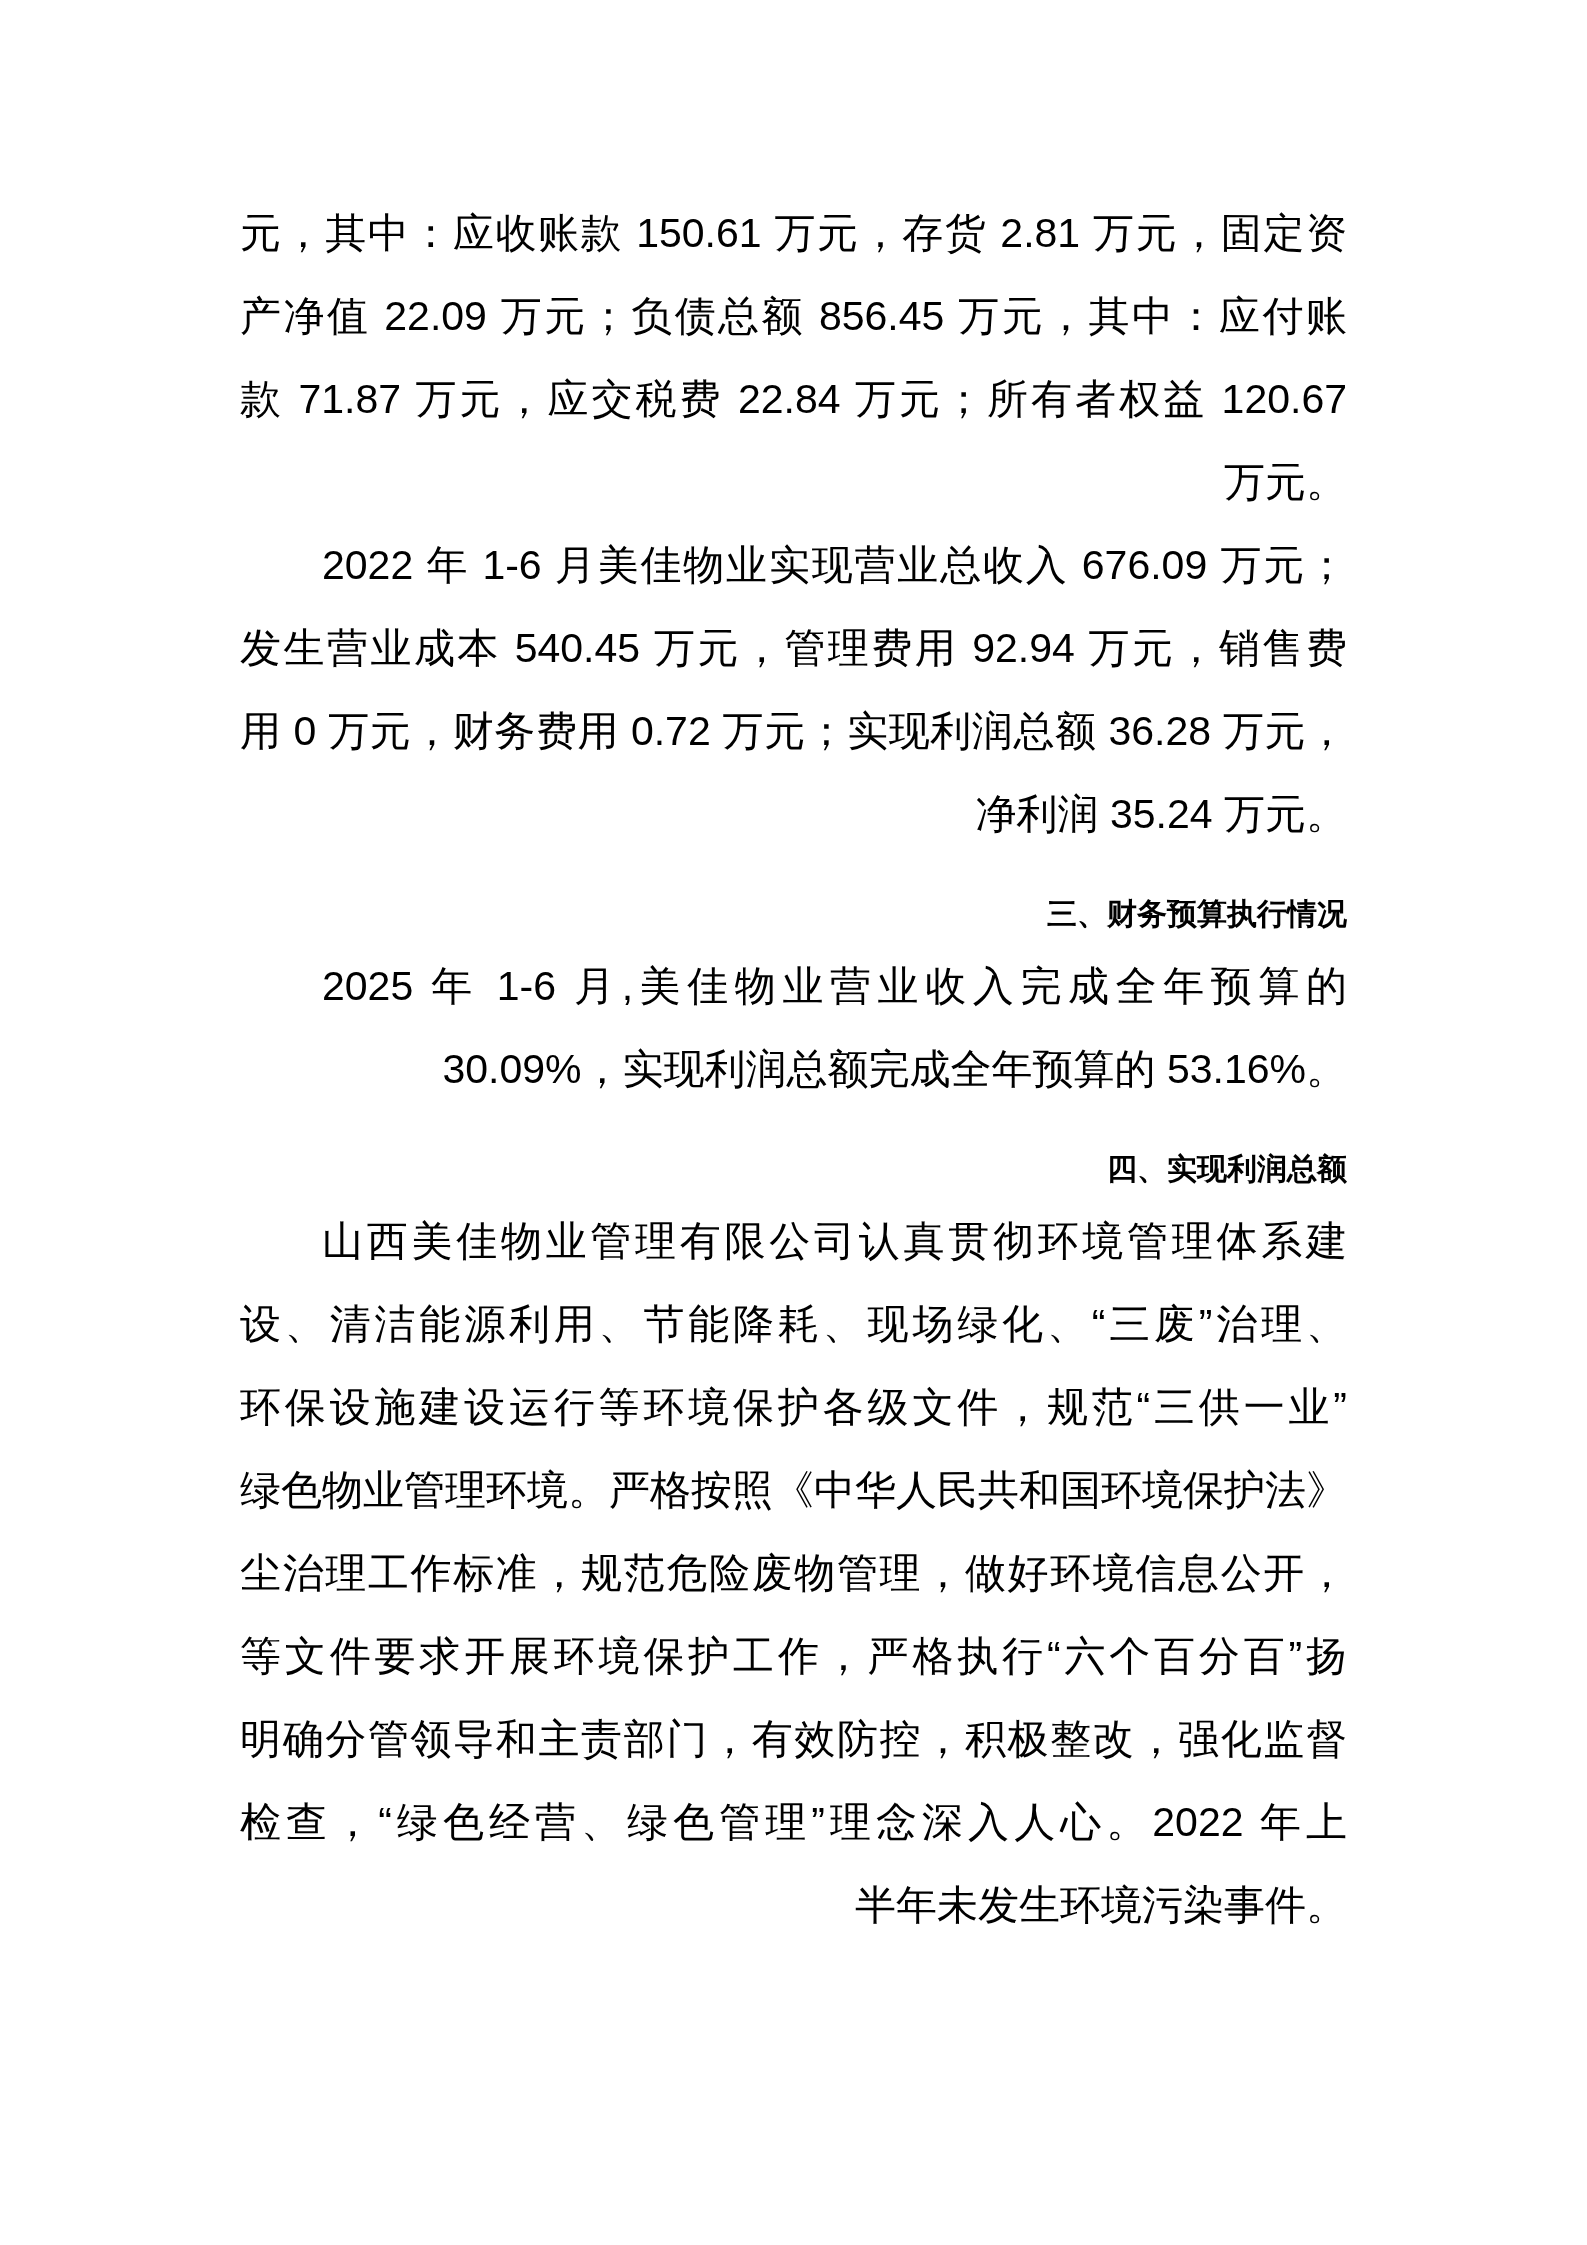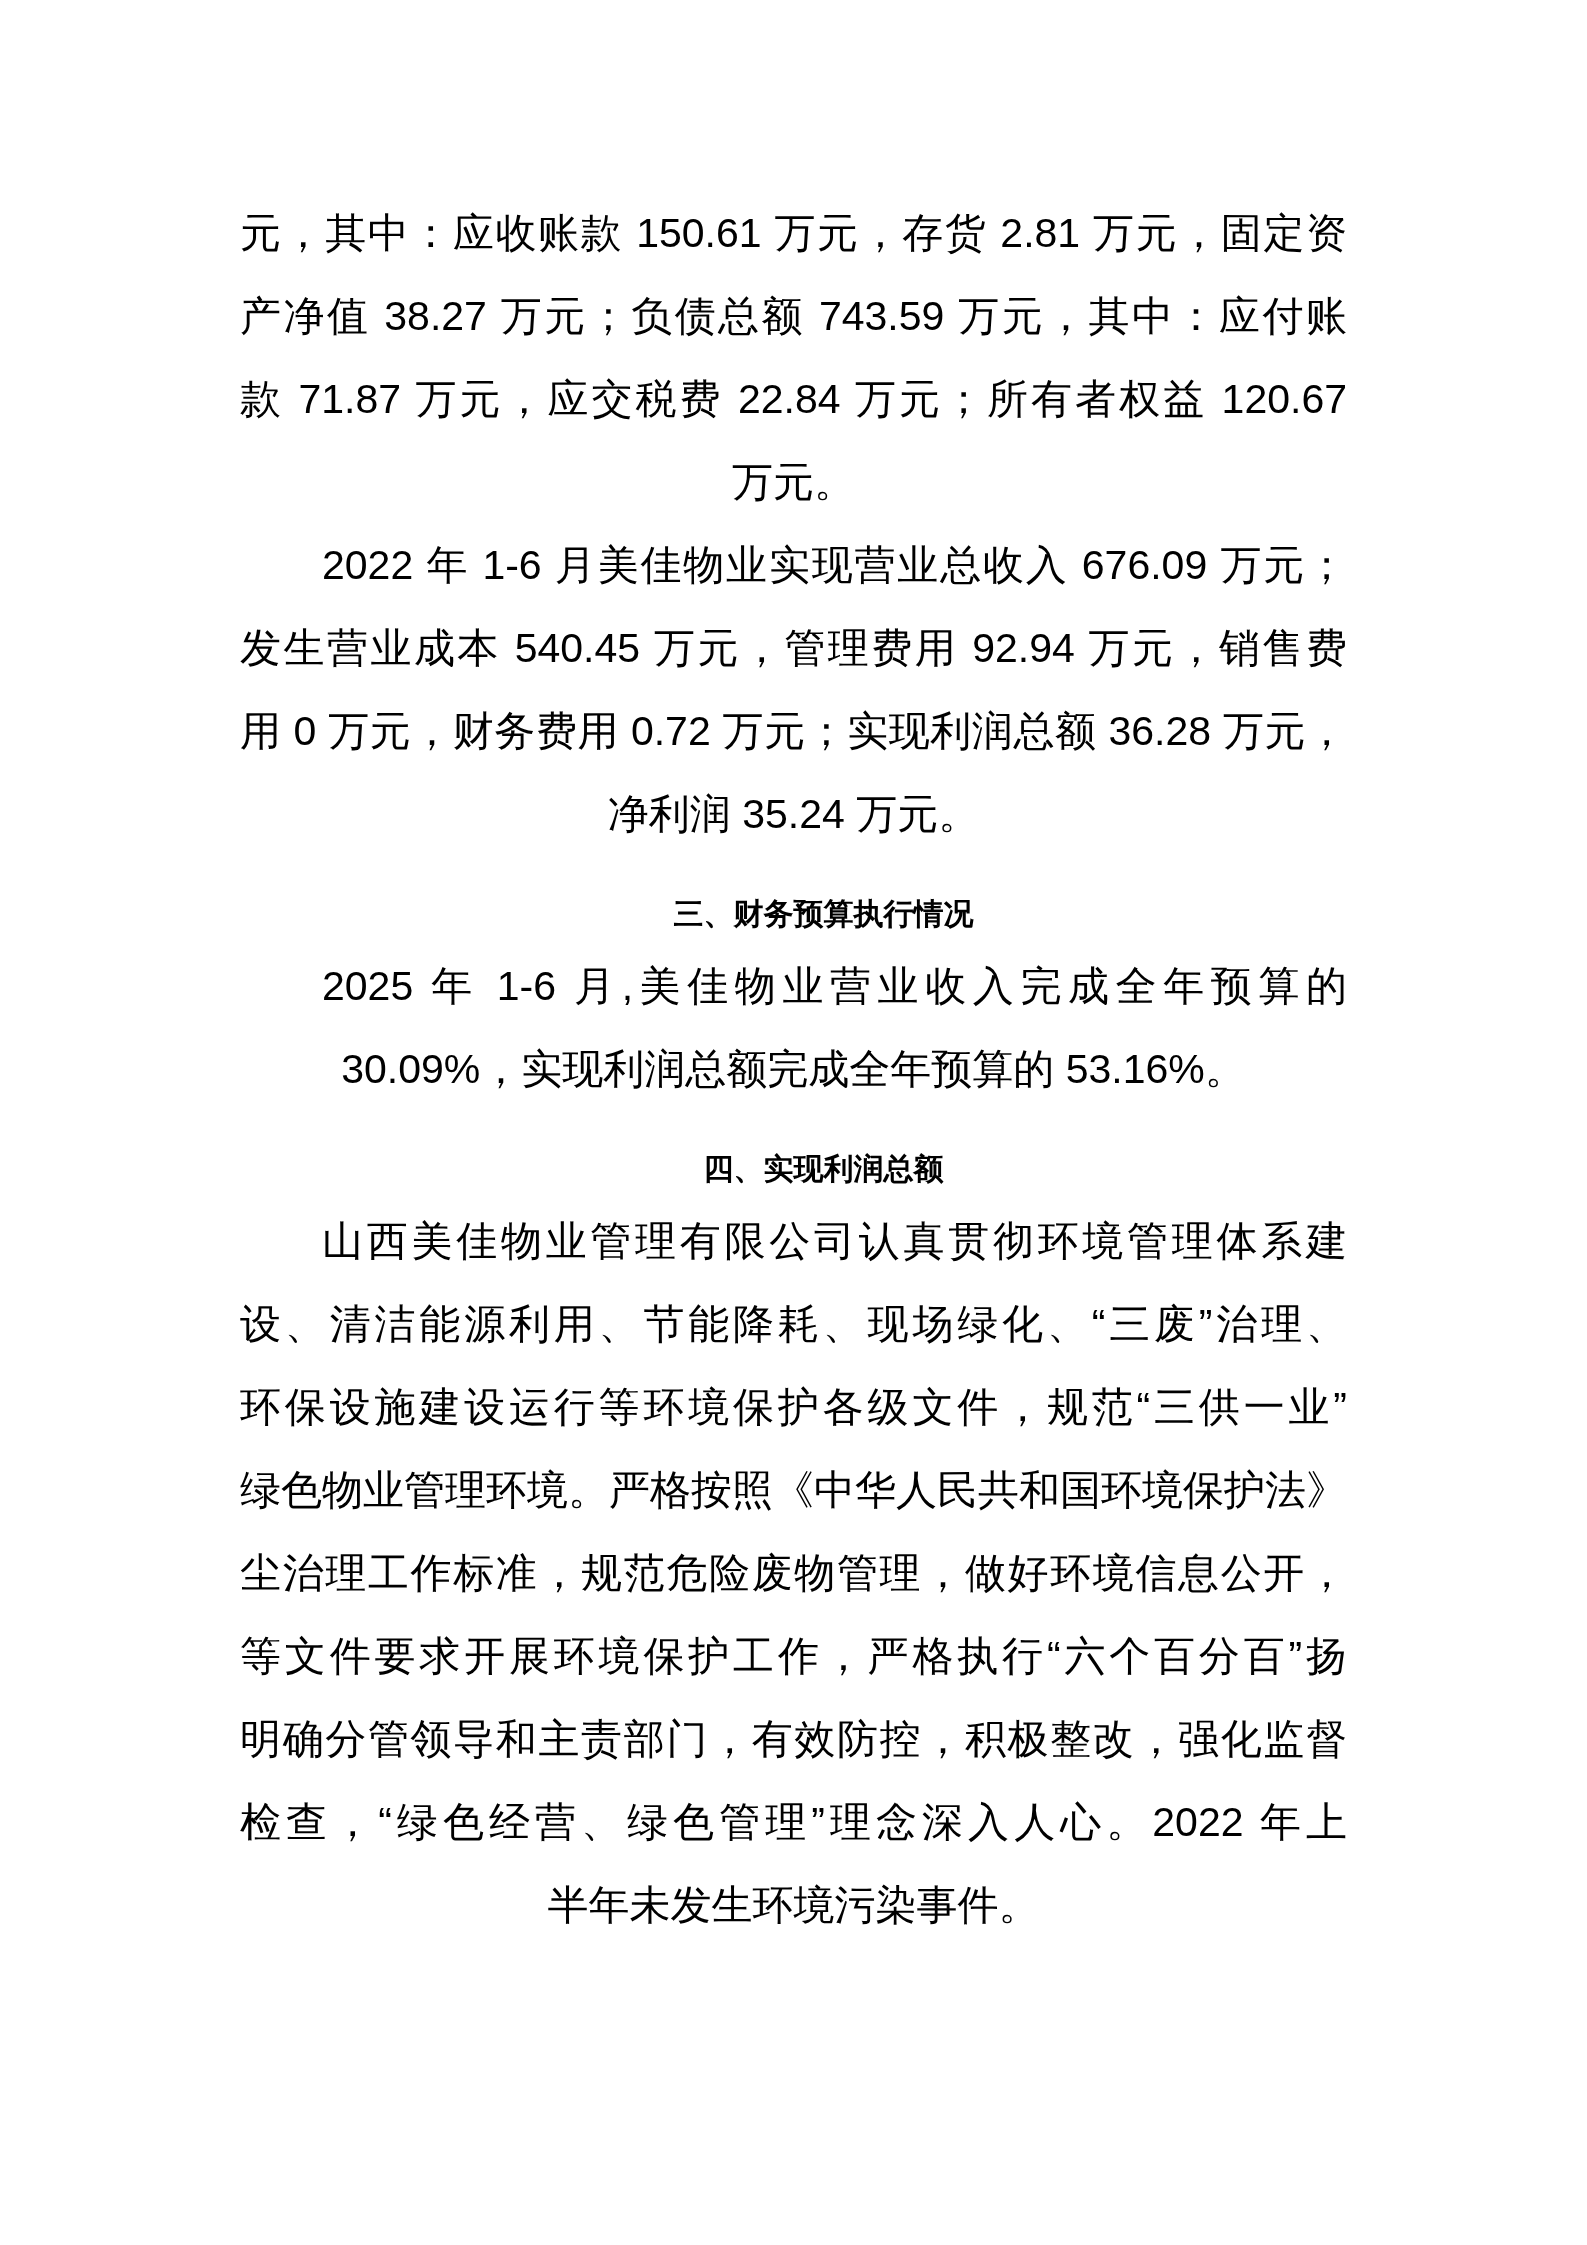--- a/index.html
+++ b/index.html
@@ -22,21 +22,21 @@
   .block.heading {
     margin-top: 16px;
     margin-bottom: -10px;
   }
   .line {
     font-family: "Liberation Sans", serif;
     font-size: 41px;
     line-height: 83px;
     height: 83px;
     overflow: hidden;
-    text-align: center;
+    text-align: right;
     color: #000000;
   }
   .heading .line {
     font-family: "Liberation Sans", sans-serif;
     font-weight: bold;
     font-size: 30px;
   }
   .line.just {
     text-align: justify;
     text-align-last: justify;
@@ -45,21 +45,21 @@
   .line.indent {
     text-indent: 2em;
   }
 </style>
 </head>
 <body>
 
 <div class="page" style="background: rgb(255, 255, 255); color: rgb(0, 0, 0);">
     <div class="block paragraph">
       <div class="line just">元，其中：应收账款 150.61 万元，存货 2.81 万元，固定资</div>
-      <div class="line just">产净值 38.27 万元；负债总额 743.59 万元，其中：应付账</div>
+      <div class="line just">产净值 22.09 万元；负债总额 856.45 万元，其中：应付账</div>
       <div class="line just">款 71.87 万元，应交税费 22.84 万元；所有者权益 120.67</div>
       <div class="line">万元。</div>
     </div>
     <div class="block paragraph">
       <div class="line just indent">2022 年 1-6 月美佳物业实现营业总收入 676.09 万元；</div>
       <div class="line just">发生营业成本 540.45 万元，管理费用 92.94 万元，销售费</div>
       <div class="line just">用 0 万元，财务费用 0.72 万元；实现利润总额 36.28 万元，</div>
       <div class="line">净利润 35.24 万元。</div>
     </div>
     <div class="block heading">

